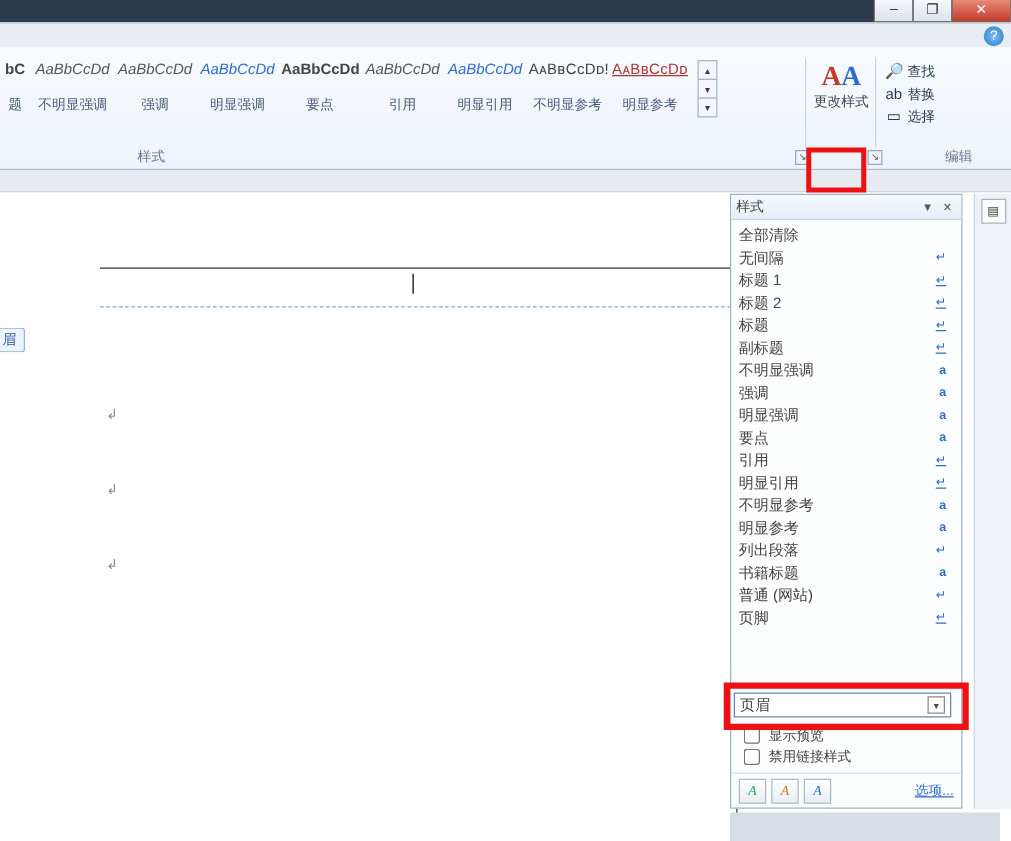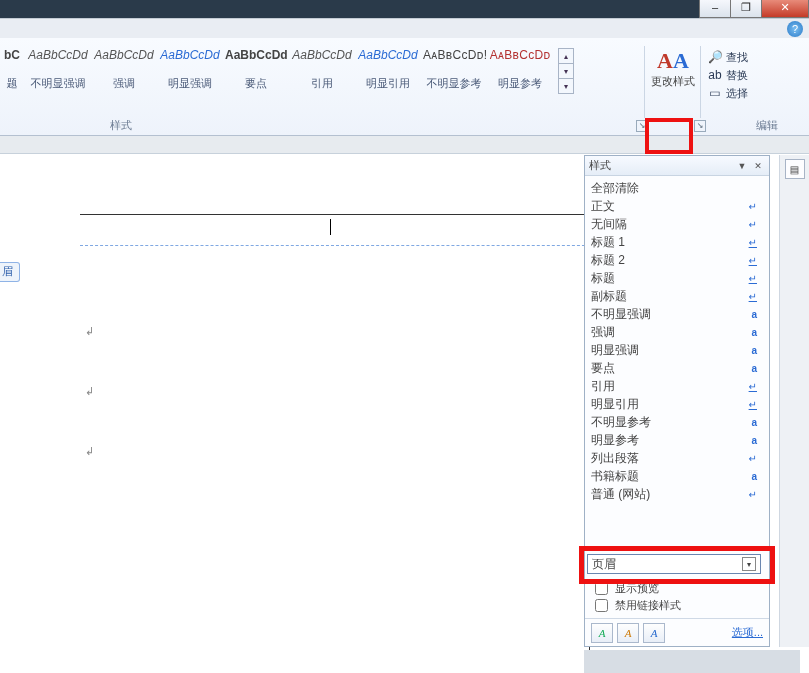--- a/index.html
+++ b/index.html
@@ -14,21 +14,21 @@
   .helpstrip .help { position:absolute; right:6px; top:2px; width:16px; height:16px; border-radius:50%; background:radial-gradient(#7abef2,#2a7ac7); color:#fff; font-size:11px; display:flex; align-items:center; justify-content:center;}
   
   .ribbon { height:98px; background:linear-gradient(#f8fbff,#eef3fb); border-bottom:1px solid #b4c0d0; position:relative; }
   .styles-gallery { position:absolute; left:0; top:8px; display:flex; align-items:flex-start; gap:2px; }
   .style-tile { width:64px; text-align:center; padding:2px 1px; }
   .style-tile .sample { font-size:12px; }
   .style-tile.italic .sample { font-style:italic; color:#555;}
   .style-tile.bold .sample { font-weight:bold; }
   .style-tile.blue .sample { color:#2b6bd4;}
   .style-tile.smallcaps .sample { font-variant:small-caps; letter-spacing:.3px;}
-  .style-tile.red .sample { color:#b43232; }
+  .style-tile.red .sample { color:#b43232; text-decoration:underline;}
   .style-tile .label { font-size:11px; color:#4a5a78; margin-top:14px; white-space:nowrap;}
   .style-tile.first { width:24px; overflow:hidden;}
   .gallery-scroll { display:flex; flex-direction:column; margin-left:4px; margin-top:2px; }
   .gallery-scroll .sbtn { width:16px; height:16px; border:1px solid #a8b4c6; background:#f3f7fd; font-size:8px; display:flex; align-items:center; justify-content:center; color:#435; margin-bottom:-1px;}
   .chstyle { position:absolute; left:650px; top:10px; width:46px; text-align:center; font-size:11px; }
   .chstyle .bigA { font-size:22px; font-family:"Times New Roman",serif; display:inline-block;font-weight:bold;}
   .chstyle .bigA .r{color:#c0392b}.chstyle .bigA .b{color:#2b6bd4}
   .sep { position:absolute; top:8px; width:1px; height:72px; background:#cbd6e4;}
   .sep1{left:644px}.sep2{left:700px}
   .editgrp { position:absolute; left:708px; top:10px; font-size:11px; color:#2a3a55;}
@@ -176,24 +176,20 @@
     <span class="t">样式</span>
     <span class="btn">▼</span>
     <span class="btn">✕</span>
   </div>
   <div class="sp-list" id="splist">
       <div class="sp-row">
         <span class="nm">全部清除</span>
         <span class="ind "></span>
       </div>
       <div class="sp-row">
-        <span class="nm">正文</span>
-        <span class="ind para"></span>
-      </div>
-      <div class="sp-row">
         <span class="nm">无间隔</span>
         <span class="ind para"></span>
       </div>
       <div class="sp-row">
         <span class="nm">标题 1</span>
         <span class="ind lpara"></span>
       </div>
       <div class="sp-row">
         <span class="nm">标题 2</span>
         <span class="ind lpara"></span>
@@ -242,20 +238,24 @@
         <span class="nm">列出段落</span>
         <span class="ind para"></span>
       </div>
       <div class="sp-row">
         <span class="nm">书籍标题</span>
         <span class="ind a"></span>
       </div>
       <div class="sp-row">
         <span class="nm">普通 (网站)</span>
         <span class="ind para"></span>
+      </div>
+      <div class="sp-row">
+        <span class="nm">页脚</span>
+        <span class="ind lpara"></span>
       </div>
     </div>
   <div class="sp-selected-wrap">
     <div class="sp-selected">
       <span>页眉</span>
       <span class="dd">▾</span>
     </div>
     <div class="sp-selected-outline"></div>
   </div>
   <div class="sp-checks">

